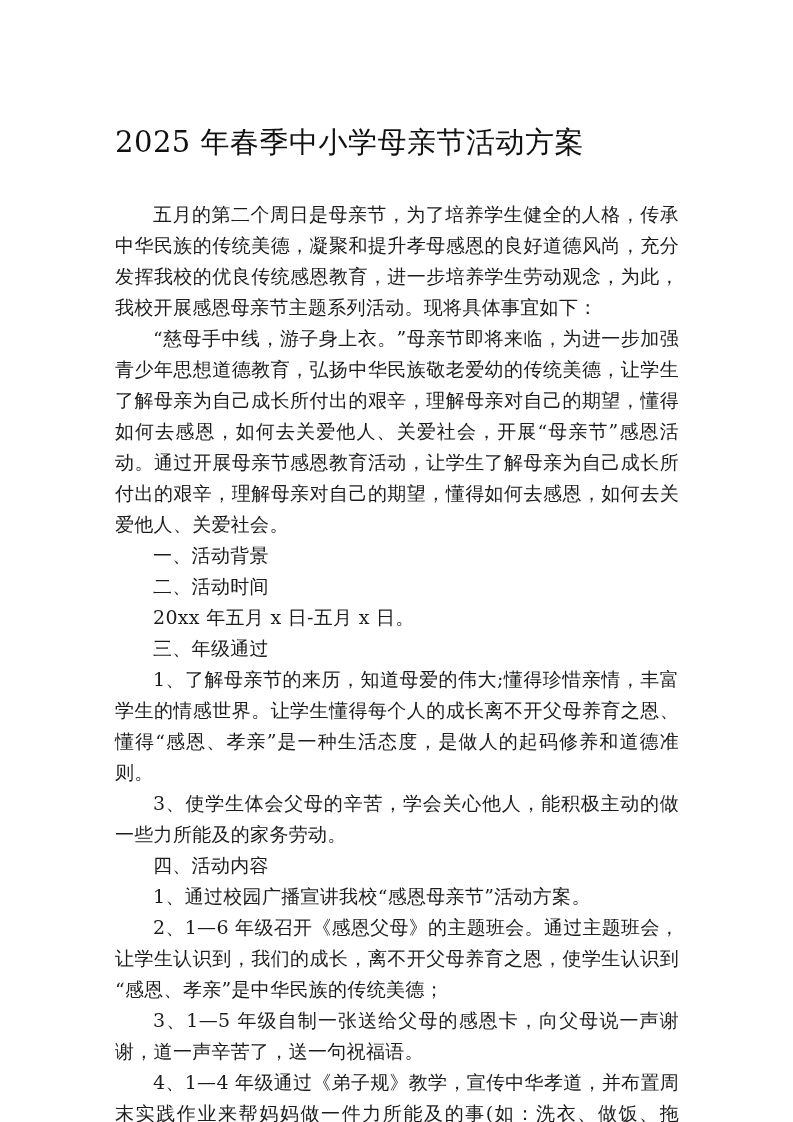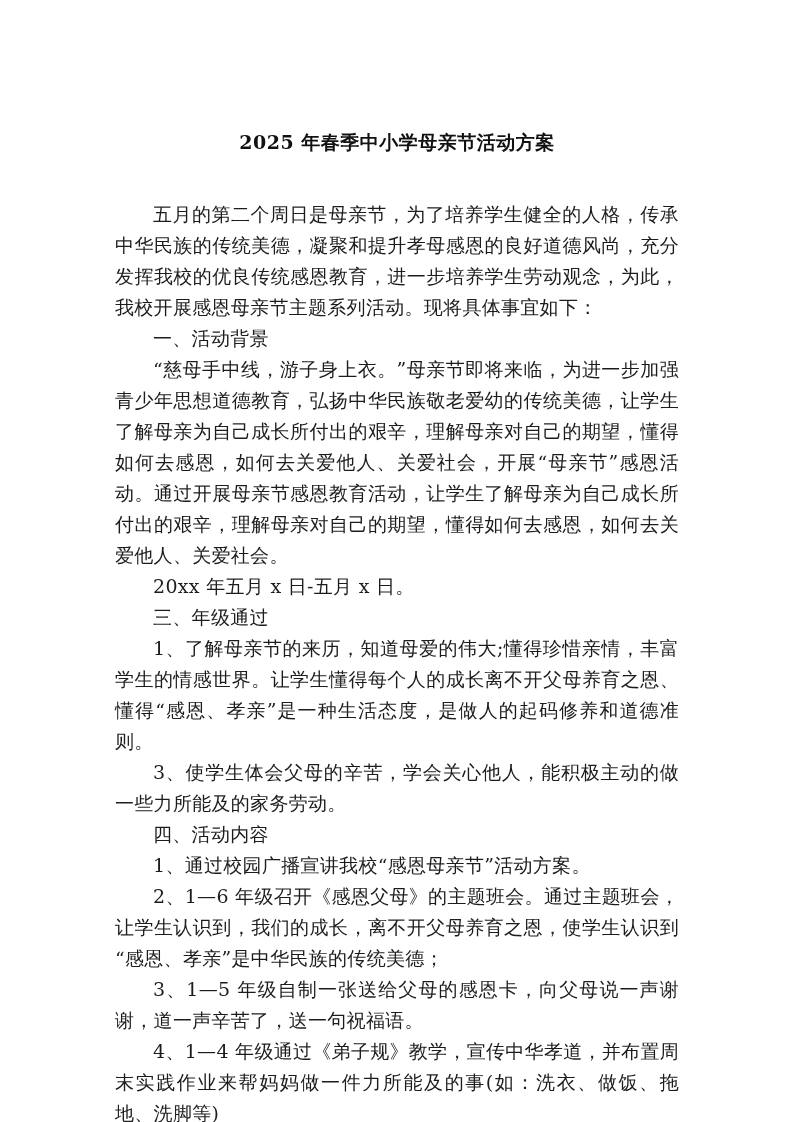--- a/index.html
+++ b/index.html
@@ -14,24 +14,24 @@
     margin: 0;
     background: #ffffff;
     box-sizing: border-box;
     padding: 120px 114px 0 115px;
     font-family: "DejaVu Serif", "Liberation Serif", serif;
     color: #1c1c1c;
     overflow: hidden;
   }
   .doc-title {
     margin: 0;
-    font-size: 19px;
+    font-size: 29px;
     line-height: 44px;
-    font-weight: bold;
-    text-align: center;
+    font-weight: normal;
+    text-align: left;
     letter-spacing: 0.5px;
     color: #111111;
     white-space: nowrap;
   }
   .doc-body {
     margin-top: 35px;
   }
   .doc-body p {
     margin: 0;
     font-size: 19px;
@@ -45,22 +45,23 @@
     text-align: left;
   }
 </style>
 </head>
 <body>
 
 <div class="page">
   <h1 class="doc-title">2025 年春季中小学母亲节活动方案</h1>
   <div class="doc-body">
       <p class="para body">五月的第二个周日是母亲节，为了培养学生健全的人格，传承中华民族的传统美德，凝聚和提升孝母感恩的良好道德风尚，充分发挥我校的优良传统感恩教育，进一步培养学生劳动观念，为此，我校开展感恩母亲节主题系列活动。现将具体事宜如下：</p>
+      <p class="para body">“慈母手中线，游子身上衣。”母亲节即将来临，为进一步加强青少年思想道德教育，弘扬中华民族敬老爱幼的传统美德，让学生了解母亲为自己成长所付出的艰辛，理解母亲对自己的期望，懂得如何去感恩，如何去关爱他人、关爱社会，开展“母亲节”感恩活动。通过开展母亲节感恩教育活动，让学生了解母亲为自己成长所付出的艰辛，理解母亲对自己的期望，懂得如何去感恩，如何去关爱他人、关爱社会。</p>
       <p class="para heading">一、活动背景</p>
-      <p class="para body">“慈母手中线，游子身上衣。”母亲节即将来临，为进一步加强青少年思想道德教育，弘扬中华民族敬老爱幼的传统美德，让学生了解母亲为自己成长所付出的艰辛，理解母亲对自己的期望，懂得如何去感恩，如何去关爱他人、关爱社会，开展“母亲节”感恩活动。通过开展母亲节感恩教育活动，让学生了解母亲为自己成长所付出的艰辛，理解母亲对自己的期望，懂得如何去感恩，如何去关爱他人、关爱社会。</p>
+      <p class="para heading">二、活动时间</p>
       <p class="para body">20xx 年五月 x 日-五月 x 日。</p>
       <p class="para heading">三、年级通过</p>
       <p class="para body">1、了解母亲节的来历，知道母爱的伟大;懂得珍惜亲情，丰富学生的情感世界。让学生懂得每个人的成长离不开父母养育之恩、懂得“感恩、孝亲”是一种生活态度，是做人的起码修养和道德准则。</p>
       <p class="para body">3、使学生体会父母的辛苦，学会关心他人，能积极主动的做一些力所能及的家务劳动。</p>
       <p class="para heading">四、活动内容</p>
       <p class="para body">1、通过校园广播宣讲我校“感恩母亲节”活动方案。</p>
       <p class="para body">2、1—6 年级召开《感恩父母》的主题班会。通过主题班会，让学生认识到，我们的成长，离不开父母养育之恩，使学生认识到“感恩、孝亲”是中华民族的传统美德；</p>
       <p class="para body">3、1—5 年级自制一张送给父母的感恩卡，向父母说一声谢谢，道一声辛苦了，送一句祝福语。</p>
       <p class="para body">4、1—4 年级通过《弟子规》教学，宣传中华孝道，并布置周末实践作业来帮妈妈做一件力所能及的事(如：洗衣、做饭、拖地、洗脚等)</p>
     </div>

